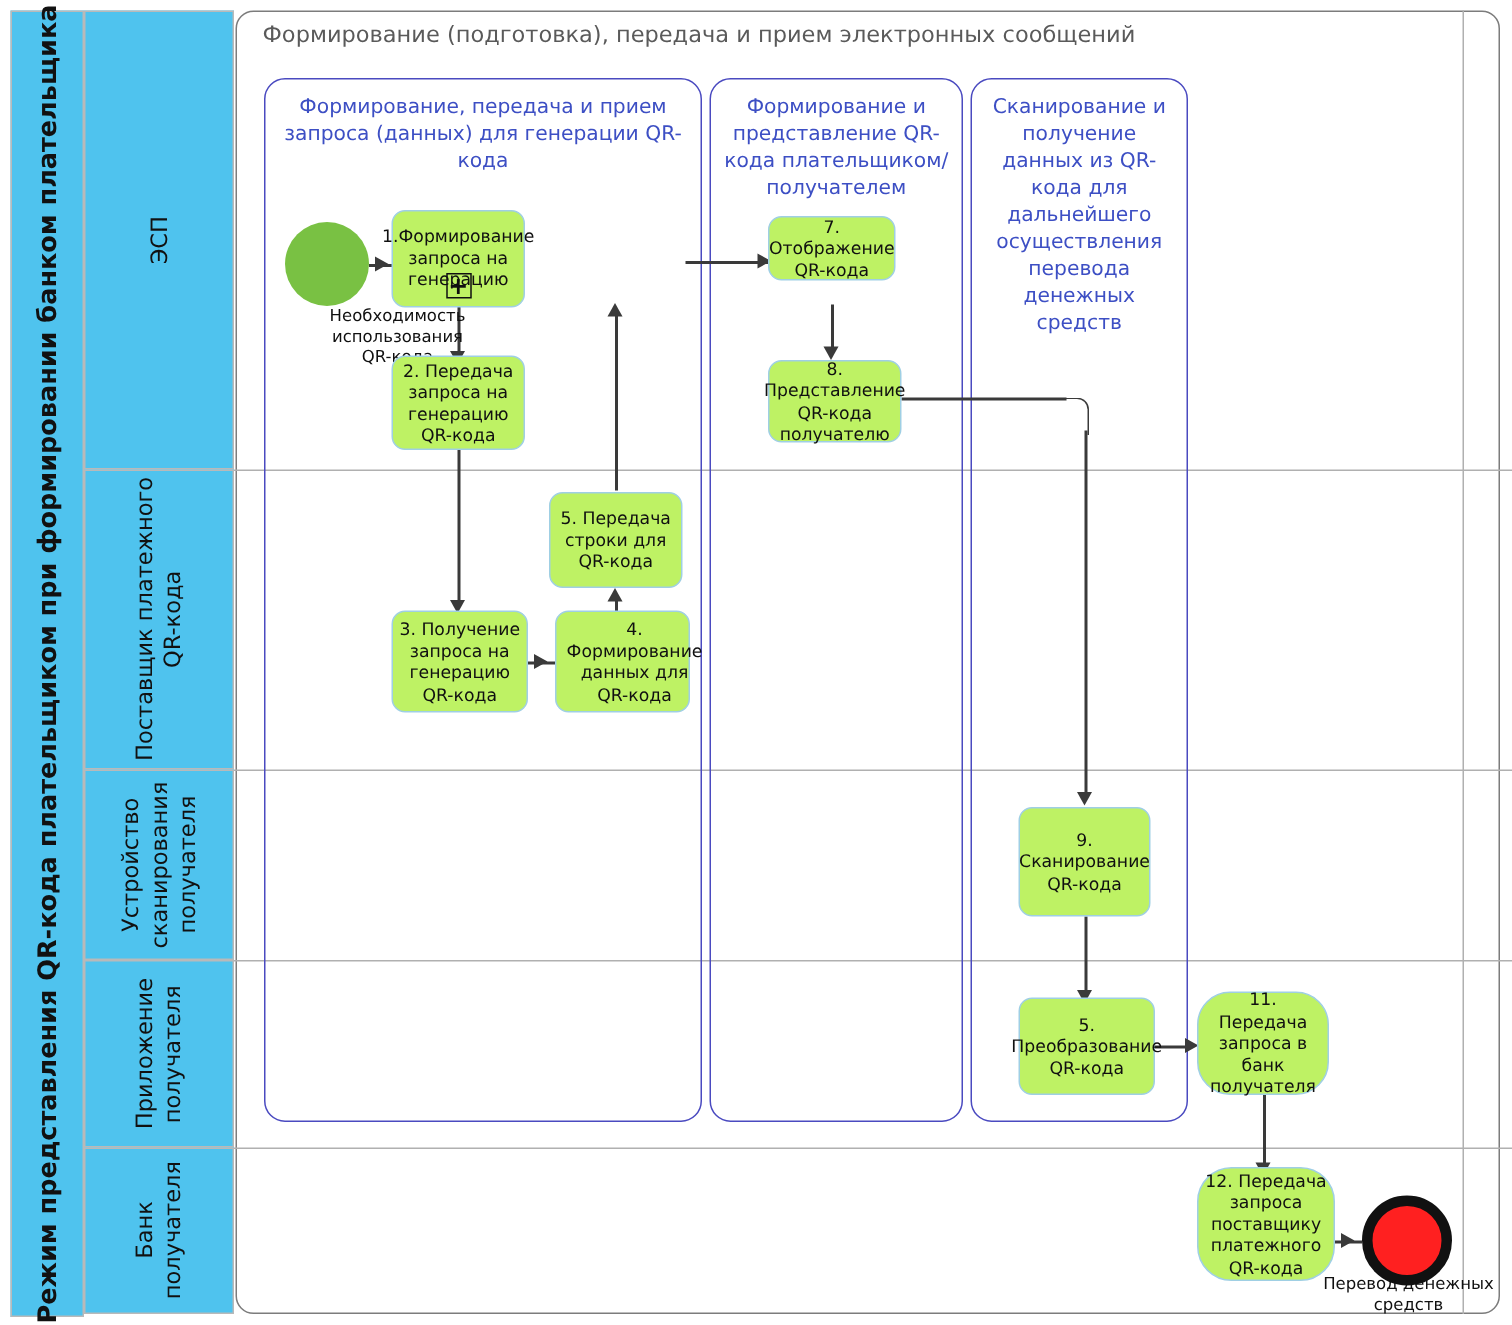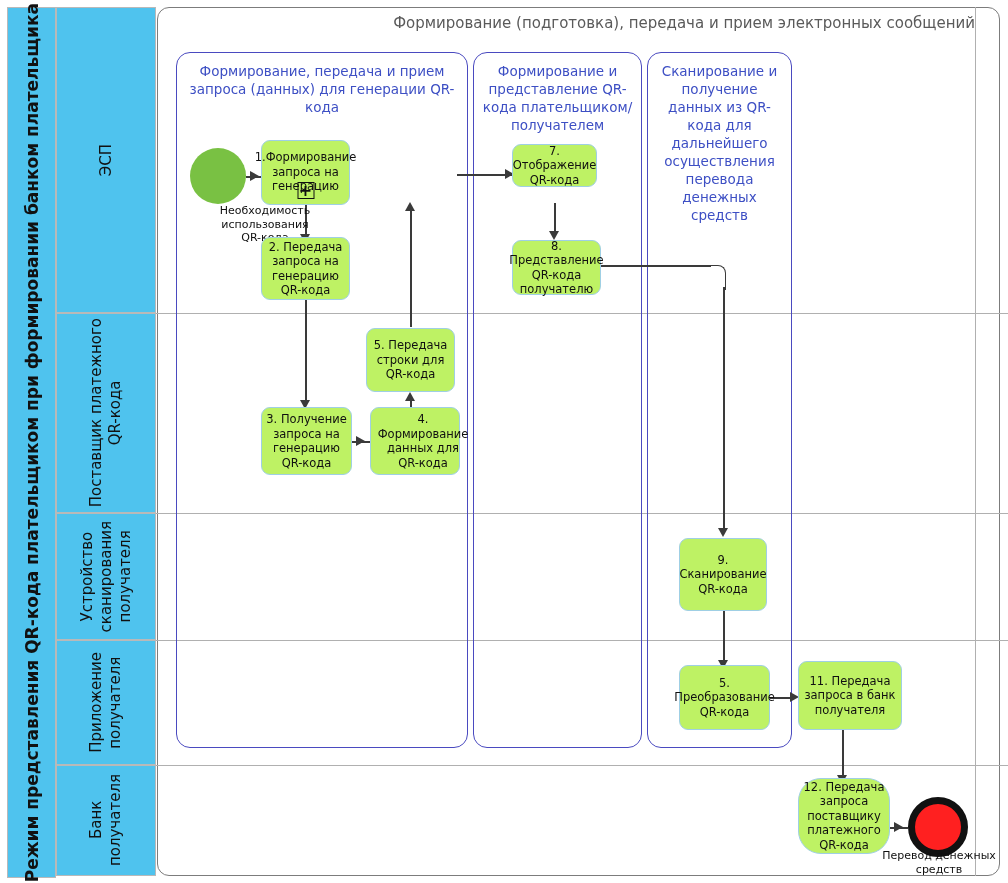--- a/index.html
+++ b/index.html
@@ -40,21 +40,21 @@
   .right-rule{position:absolute;width:1px;background:#b0b0b0;}
 
   
   .pool-box{
     position:absolute;left:157px;top:7px;width:843px;height:869px;
     border:1px solid #7c7c7c;border-radius:12px;box-sizing:border-box;
     background:transparent;
   }
   .pool-heading{
     position:absolute;left:175px;top:14px;width:800px;
-    text-align:right;font-size:15px;color:#5a5a5a;
+    text-align:left;font-size:15px;color:#5a5a5a;
   }
 
   
   .phase{
     position:absolute;border:1.6px solid #4a4ac0;border-radius:14px;
     box-sizing:border-box;background:transparent;
   }
   .phase .phase-label{
     position:absolute;left:6px;right:6px;top:9px;
     text-align:center;color:#3d4fc4;font-size:13.5px;line-height:18px;
@@ -242,21 +242,21 @@
   </div>
 
   <div class="task" style="left:679px;top:538px;width:88px;height:73px;">
     <span>9. Сканирование QR-кода</span>
   </div>
 
   <div class="task" style="left:679px;top:665px;width:91px;height:65px;">
     <span>5. Преобразование QR-кода</span>
   </div>
 
-  <div class="task" style="left:798px;top:661px;width:104px;height:69px;">
+  <div class="task" style="left:798px;top:661px;width:88px;height:69px;border-radius:22px;">
     <span>11. Передача запроса в банк получателя</span>
   </div>
 
   <div class="task" style="left:798px;top:778px;width:92px;height:76px;border-radius:23px;">
     <span>12. Передача запроса поставщику платежного QR-кода</span>
   </div>
 
 </div>
 
 </body></html>

